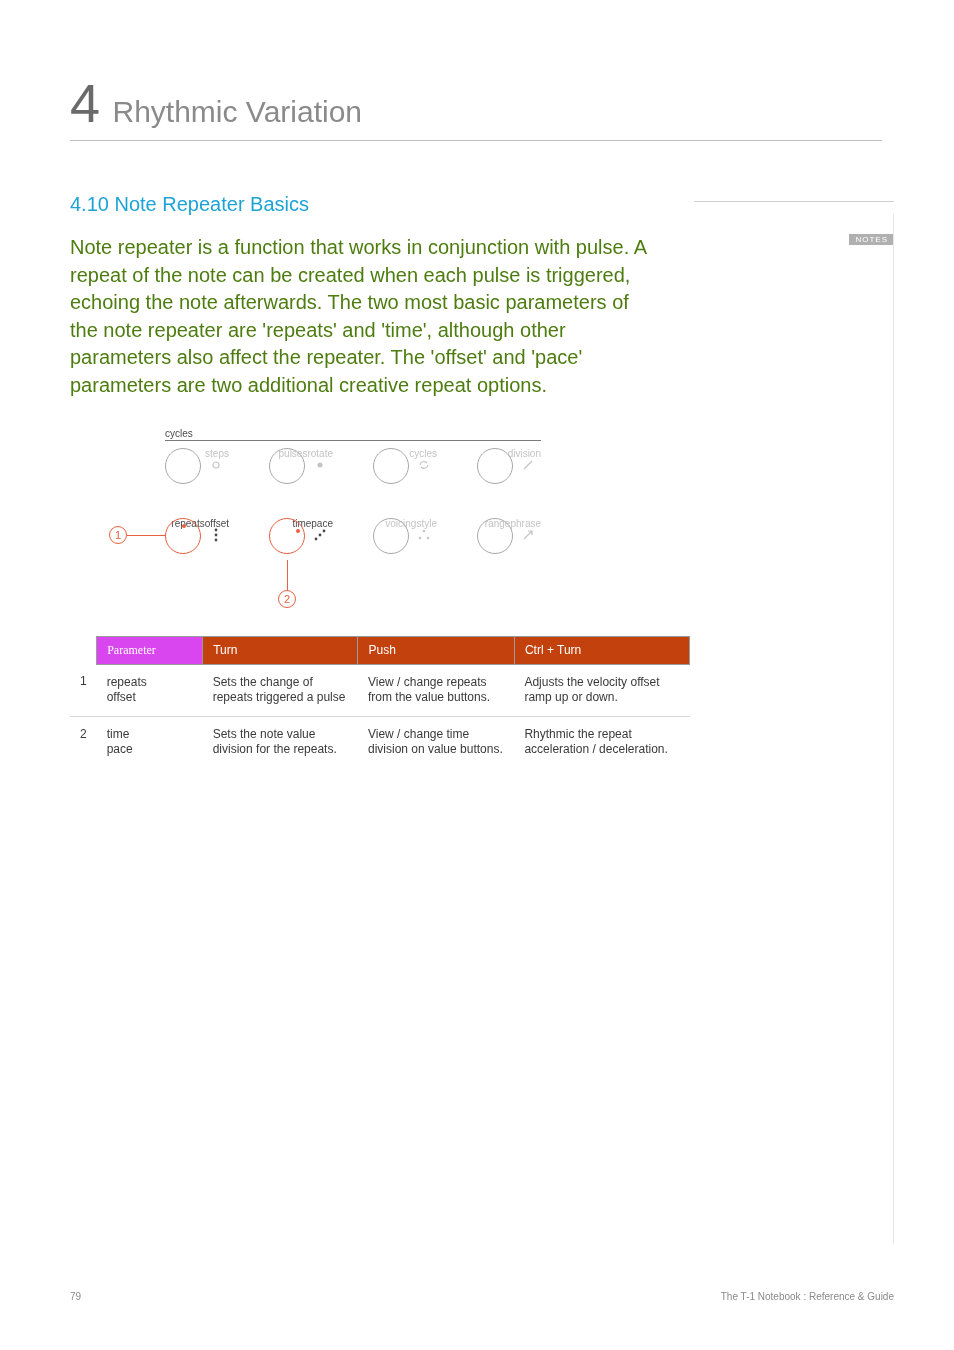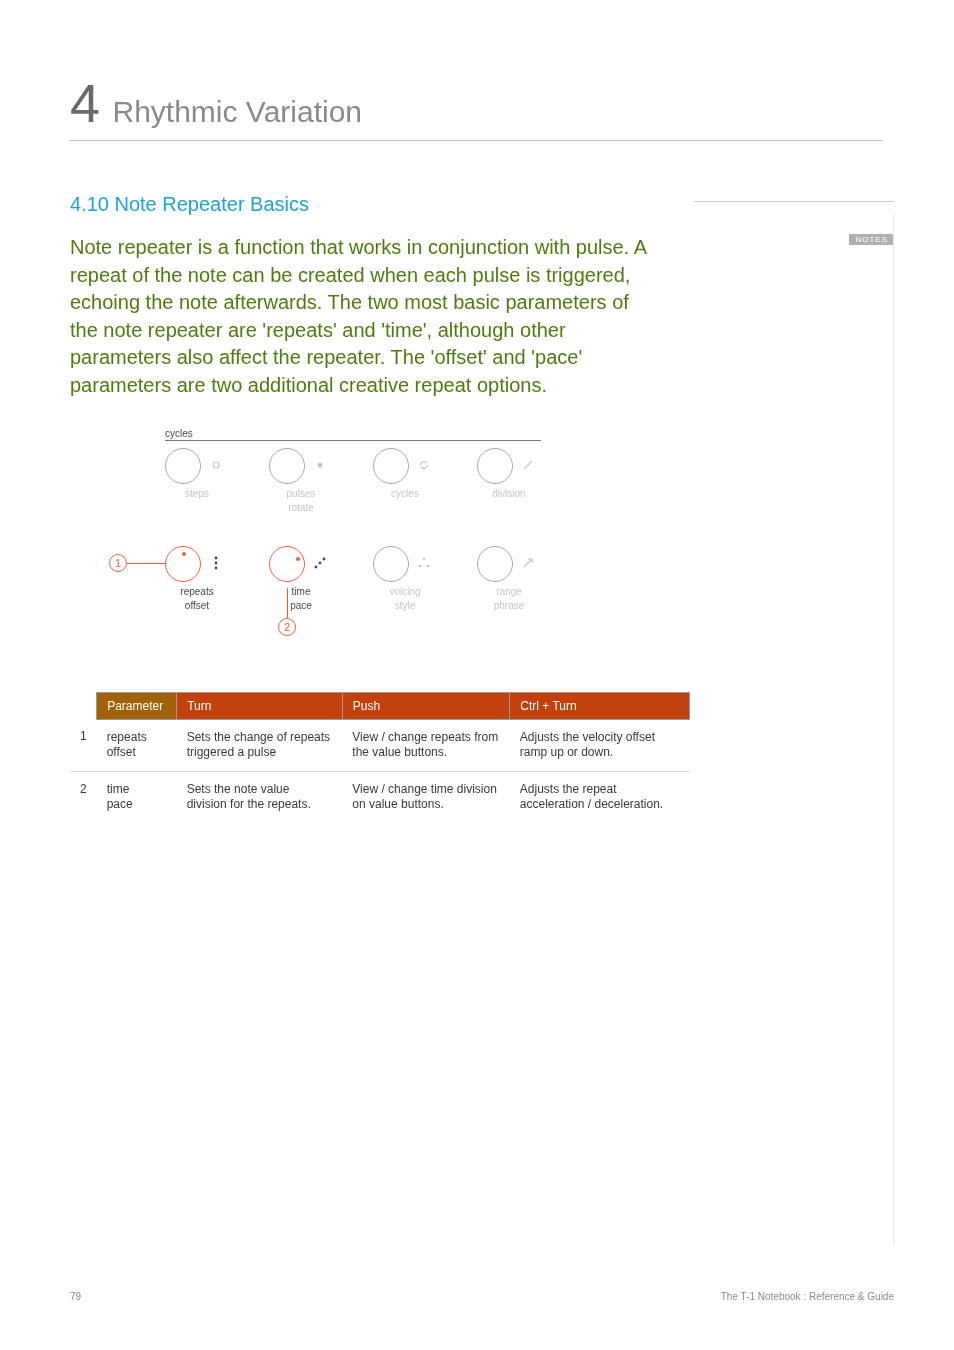--- a/index.html
+++ b/index.html
@@ -18,40 +18,40 @@
 
   
   .notes-tab { position: relative; height: 14px; }
   .notes-line { position: absolute; top: 7px; left: 0; right: 0; border-top: 1px solid #cfcfcf; }
   .notes-pill { position: absolute; right: 0; top: 0; background: #b0b0b0; color: #fff; font-size: 8px; letter-spacing: 1px; padding: 1px 6px; margin-top: 40px; }
   .notes-divider { position: absolute; right: 60px; top: 214px; width: 1px; height: 1030px; background: #e6e6e6; }
 
   
   .knob-panel { margin: 46px auto 0; width: 400px; position: relative; }
   .knob-row { display: flex; gap: 40px; margin-bottom: 30px; position: relative; }
-  .knob-group { display: flex; flex-direction: column; align-items: center; width: 64px; position: relative; }
+  .knob-group { display: flex; flex-direction: row; align-items: flex-start; width: 64px; position: relative; }
   .knob-outer { position: relative; width: 64px; height: 40px; }
   .knob { width: 36px; height: 36px; border: 1.5px solid #a8a8a8; border-radius: 50%; position: absolute; left: 0; top: 2px; }
   .knob.active { border-color: #e95f40; }
   .knob-indicator { position: absolute; width: 4px; height: 4px; background: #e95f40; border-radius: 50%; left: 16px; top: 5px; }
   .knob-side-icon { position: absolute; left: 42px; top: 10px; width: 18px; height: 18px; display:flex; align-items:center; justify-content:center; }
   .knob-label { font-size: 10px; color: #4a4a4a; margin-top: 2px; text-align: center; line-height: 1.2; }
   .knob-label.dim { color: #c4c4c4; }
   .top-over-label { font-size: 10px; color: #4a4a4a; position: absolute; top: -18px; left: 0; }
   .top-rule { position: absolute; top: -6px; left: 0; width: 376px; border-top: 1px solid #7a7a7a; }
 
   
   .callout { position: absolute; width: 18px; height: 18px; border: 1.5px solid #e95f40; border-radius: 50%; font-size: 11px; color: #e95f40; display: flex; align-items: center; justify-content: center; background: #fff; }
   .callout-line { position: absolute; border-top: 1.5px solid #e95f40; }
   .callout-line-v { position: absolute; border-left: 1.5px solid #e95f40; }
 
   
   .param-table { margin-top: 80px; width: 620px; border-collapse: collapse; font-size: 12px; }
   .param-table th { background: #c2410c; color: #fff; font-weight: 400; text-align: left; padding: 6px 10px; border: 1px solid #9a9a9a; }
-  .param-table th.first { background: #a16207; width: 80px; }
+  .param-table th.first { background: #d946ef; width: 106px; font-family: Liberation Serif, serif; }
   .param-table td { padding: 10px 10px; vertical-align: top; color: #3a3a3a; line-height: 1.3; }
   .param-table tr.sep td { border-bottom: 1px solid #d8d8d8; }
   .num-col { width: 18px; text-align: left; padding: 10px 4px 10px 0; vertical-align: top; font-size: 12px; }
 
   .footer { position: absolute; bottom: 48px; left: 70px; right: 60px; font-size: 10px; color: #8a8a8a; display: flex; justify-content: space-between; }
 </style>
 </head>
 <body>
 
 <div class="page">
@@ -224,21 +224,21 @@
           <td>Adjusts the velocity offset ramp up or down.</td>
         </tr>
         <tr>
           <td class="num-col">2</td>
           <td>
             <span>time</span><br>
             <span>pace</span>
           </td>
           <td>Sets the note value division for the repeats.</td>
           <td>View / change time division on value buttons.</td>
-          <td>Adjusts the repeat acceleration / deceleration.</td>
+          <td>Rhythmic the repeat acceleration / deceleration.</td>
         </tr>
       </tbody>
     </table>
   </div>
 
   <div class="footer">
     <span>79</span>
     <span>The T-1 Notebook : Reference &amp; Guide</span>
   </div>
 </div>

